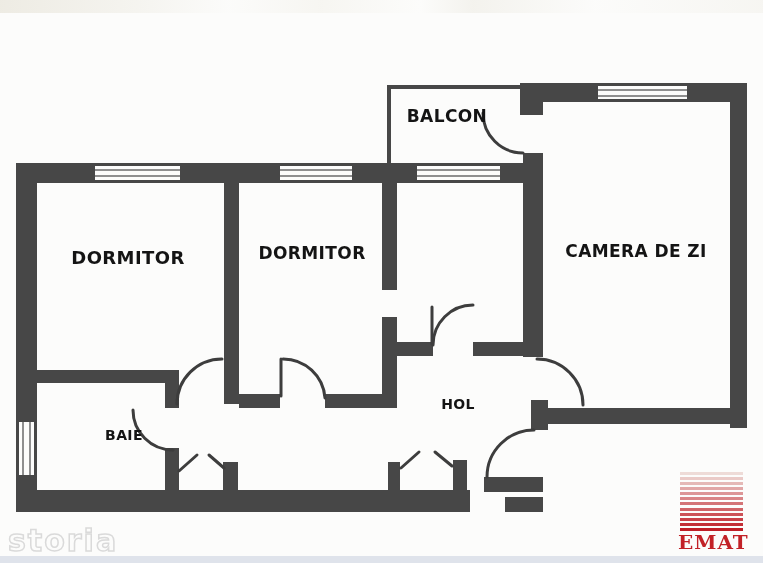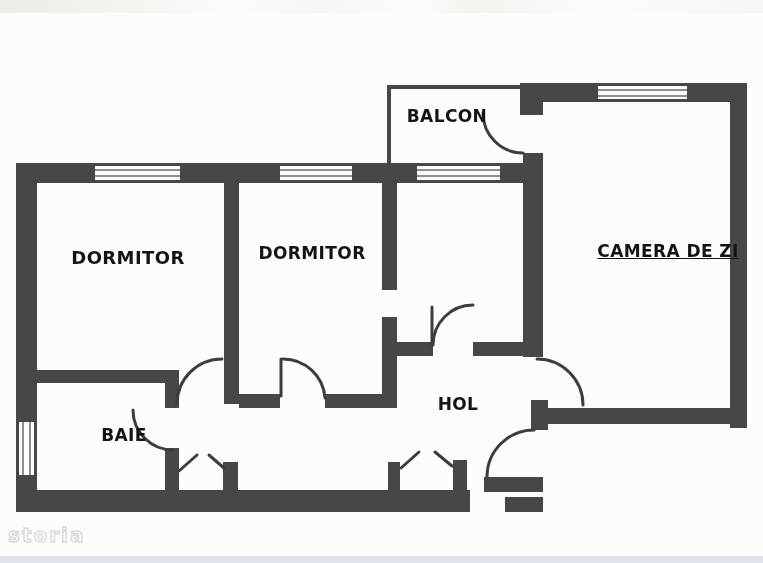--- a/index.html
+++ b/index.html
@@ -25,24 +25,24 @@
   .wall{fill:var(--wall,#474747);}
   .winline{stroke:var(--window-line,#8f8f8f);stroke-width:2;fill:none;}
   .arc{stroke:var(--door-line,#3d3d3d);stroke-width:3;fill:none;stroke-linecap:round;}
   .leaf{stroke:var(--door-line,#3d3d3d);stroke-width:3;stroke-linecap:round;}
   .room-label{
     position:absolute;transform:translate(-50%,-50%);
     font-weight:700;color:var(--label-text,#141414);
     letter-spacing:.4px;white-space:nowrap;font-size:17px;
   }
   .room-label.big{font-size:18px;}
-  .room-label.small{font-size:17px;}
+  .room-label.small{font-size:14px;}
   .watermark{
     position:absolute;left:8px;top:523px;
-    font-size:20px;font-weight:700;letter-spacing:2px;
+    font-size:30px;font-weight:700;letter-spacing:2px;
     color:transparent;-webkit-text-stroke:1.5px var(--watermark-outline,#dadada);
     text-shadow:0 0 0 rgba(0,0,0,0);
   }
   .emat{position:absolute;left:678px;top:472px;width:67px;text-align:center;}
   .emat-stripes{
     width:63px;height:59px;margin:0 auto;
     display:flex;flex-direction:column;justify-content:space-between;
   }
   .emat-stripes .stripe{height:3px;width:100%;}
   .emat-text{
@@ -156,21 +156,38 @@
     <defs>
       <filter id="soften" x="-2%" y="-2%" width="104%" height="104%">
         <feGaussianBlur stdDeviation="0.45"></feGaussianBlur>
       </filter>
     </defs>
   </svg>
 
   <div class="room-label" style="left:447px;top:116px;">BALCON</div>
   <div class="room-label big" style="left:128px;top:257px;">DORMITOR</div>
   <div class="room-label" style="left:312px;top:253px;">DORMITOR</div>
-  <div class="room-label" style="left:668px;top:251px;text-decoration:underline;">CAMERA DE ZI</div>
+  <div class="room-label" style="left:636px;top:251px;">CAMERA DE ZI</div>
   <div class="room-label small" style="left:100px;top:435px;margin-left:24px;">BAIE</div>
   <div class="room-label small" style="left:458px;top:404px;">HOL</div>
 
   <div class="watermark">storia</div>
 
+  <div class="emat">
+    <div class="emat-stripes">
+        <div class="stripe" style="background: rgb(238, 219, 215);"></div>
+        <div class="stripe" style="background: rgb(234, 202, 199);"></div>
+        <div class="stripe" style="background: rgb(229, 185, 183);"></div>
+        <div class="stripe" style="background: rgb(225, 167, 167);"></div>
+        <div class="stripe" style="background: rgb(221, 150, 151);"></div>
+        <div class="stripe" style="background: rgb(217, 133, 135);"></div>
+        <div class="stripe" style="background: rgb(212, 116, 119);"></div>
+        <div class="stripe" style="background: rgb(208, 99, 103);"></div>
+        <div class="stripe" style="background: rgb(204, 82, 87);"></div>
+        <div class="stripe" style="background: rgb(200, 64, 71);"></div>
+        <div class="stripe" style="background: rgb(195, 47, 55);"></div>
+        <div class="stripe" style="background: rgb(191, 30, 39);"></div>
+      </div>
+    <div class="emat-text">EMAT</div>
+  </div>
 
   <div class="bottom-strip"></div>
 </div>
 
 </body></html>

